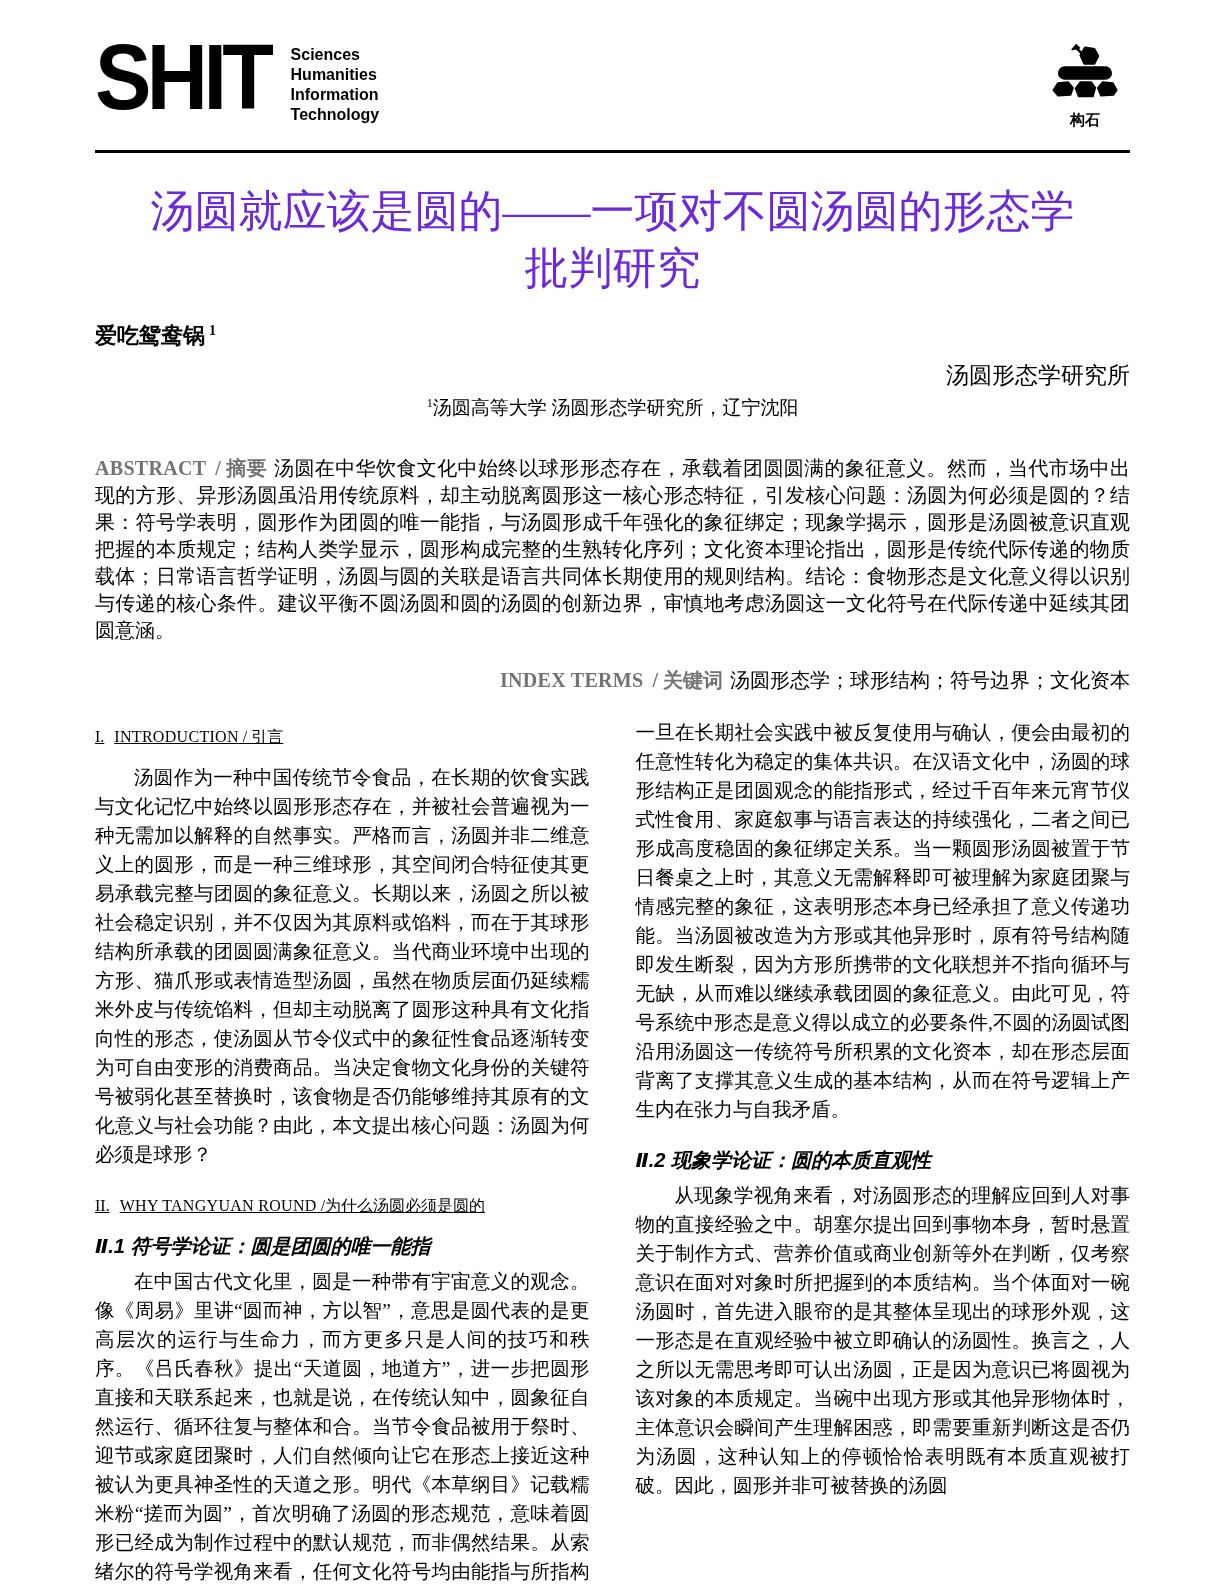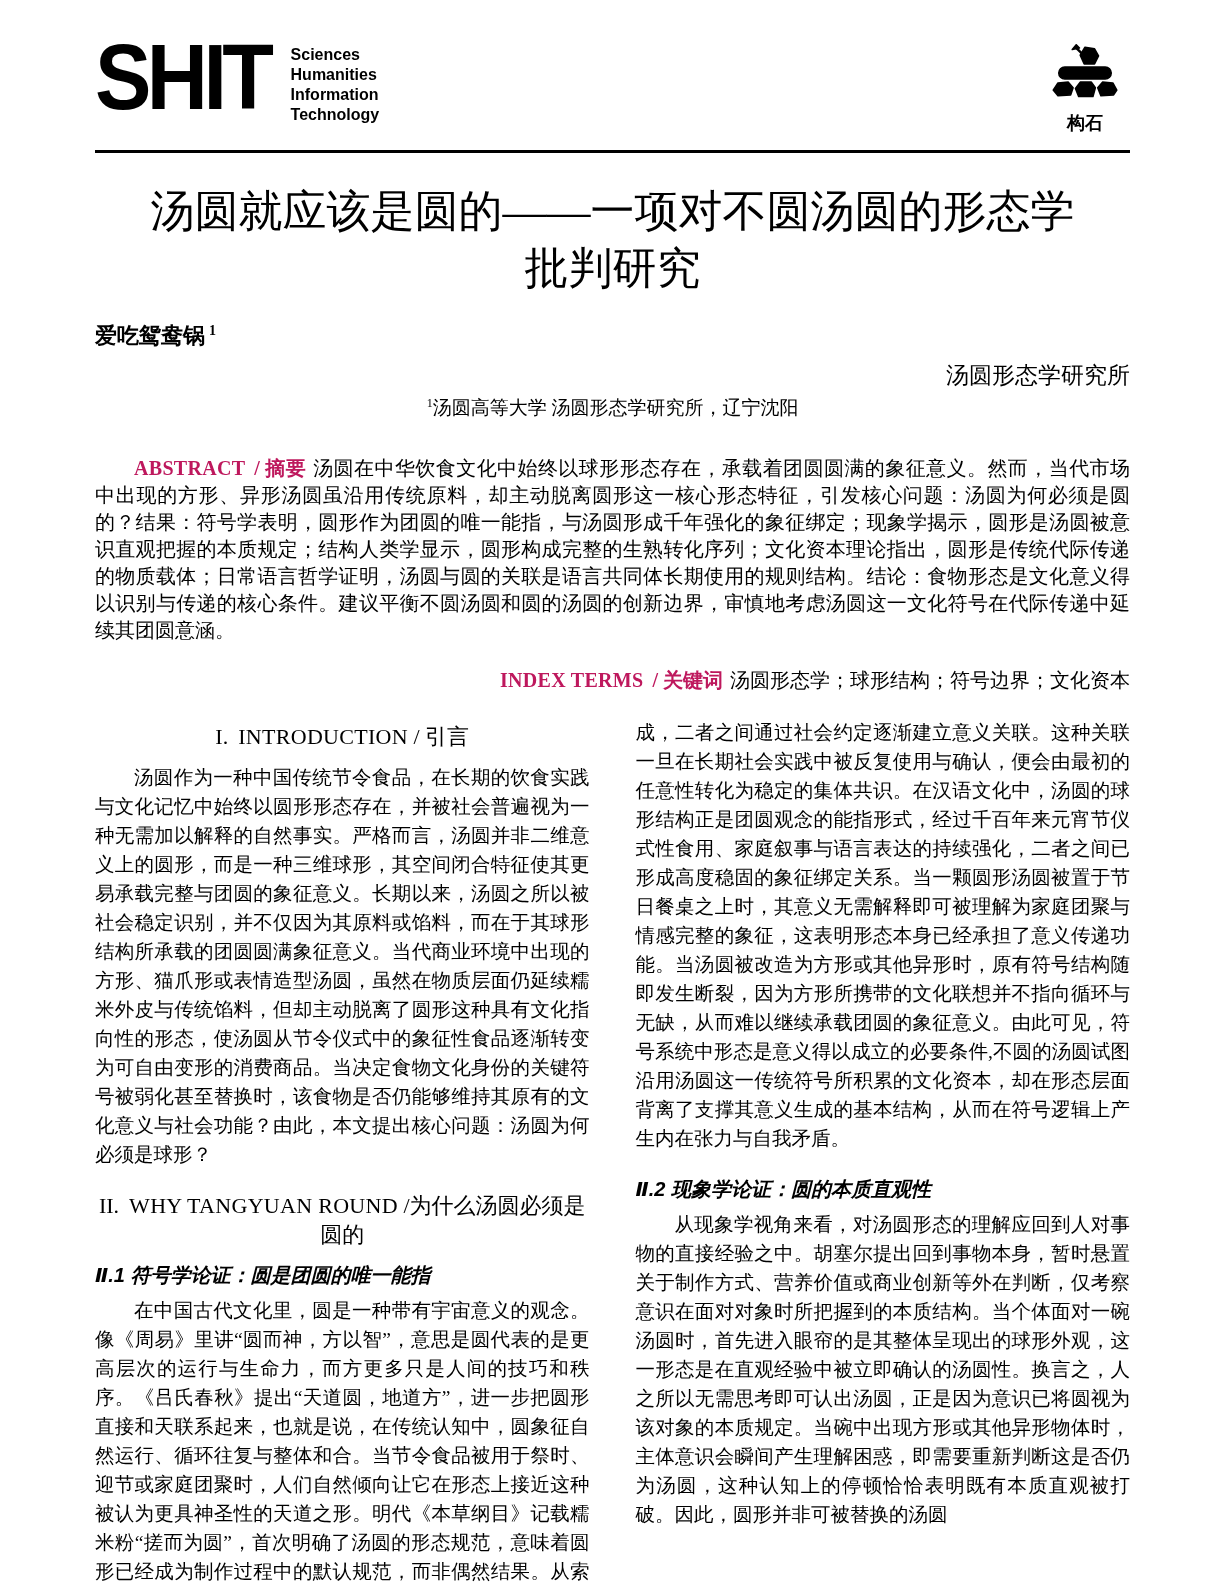--- a/index.html
+++ b/index.html
@@ -16,46 +16,46 @@
     font-size:92px;line-height:78px;letter-spacing:-5px;
     transform:scaleX(.92);transform-origin:left top;
   }
   .logo-stack{
     font-family:"Liberation Sans","DejaVu Sans",sans-serif;font-weight:700;
     font-size:16px;line-height:20px;margin-left:6px;padding-top:7px;
   }
   .org-mark{text-align:center;padding-top:6px;width:90px;}
   .org-label{
     font-family:Liberation Serif, serif;font-weight:700;
-    font-size:18px;margin-top:1px;
+    font-size:15px;margin-top:1px;
   }
   .rule{border:none;border-top:3px solid #000;margin:12px 0 0 0;}
   
   .title{
     font-size:44px;line-height:1.3;font-weight:400;text-align:center;
-    color:#000000;max-width:950px;margin:30px auto 0;
+    color:#6d28d9;max-width:950px;margin:30px auto 0;
   }
   .author{ font-size:22px;font-weight:700;margin-top:24px; }
   .author sup{font-size:14px;margin-left:4px;}
   .affil{ text-align:right;font-size:23px;margin-top:9px; }
   .fnote{ text-align:center;font-size:19px;margin-top:4px; }
   .fnote sup{font-size:12px;}
   
   .abstract{margin:34px 0 0;font-size:20px;line-height:27px;text-align:justify;}
-  .plabel{color:#be185d;font-weight:700;margin-left:39px;}
+  .plabel{color:#737373;font-weight:700;}
   .plabel .en{letter-spacing:.3px;margin-right:9px;}
   .plabel .zh{margin-right:7px;}
   .keywords{margin:23px 0 0;font-size:20px;line-height:27px;text-align:right;}
   
   .columns{
     margin-top:24px;height:900px;overflow:hidden;
     column-count:2;column-gap:46px;column-fill:auto;
     font-size:19.5px;line-height:29px;text-align:justify;
   }
-  .sec{font-size:22px;font-weight:400;text-align:center;margin:4px 0 12px;}
+  .sec{font-size:16px;font-weight:400;text-align:left;margin:4px 0 12px;text-decoration:underline;}
   .sec .num{margin-right:10px;}
   .sec .en{letter-spacing:.3px;}
   .sec2{margin-top:16px;}
   .subsec{
     font-family:"Liberation Sans","DejaVu Sans",sans-serif;
     font-size:20px;font-weight:700;text-align:left;margin:2px 0 6px;font-style:italic;
   }
   .body-p{margin:0 0 22px;text-indent:2em;}
   .body-p.last{margin-bottom:4px;}
 </style>

